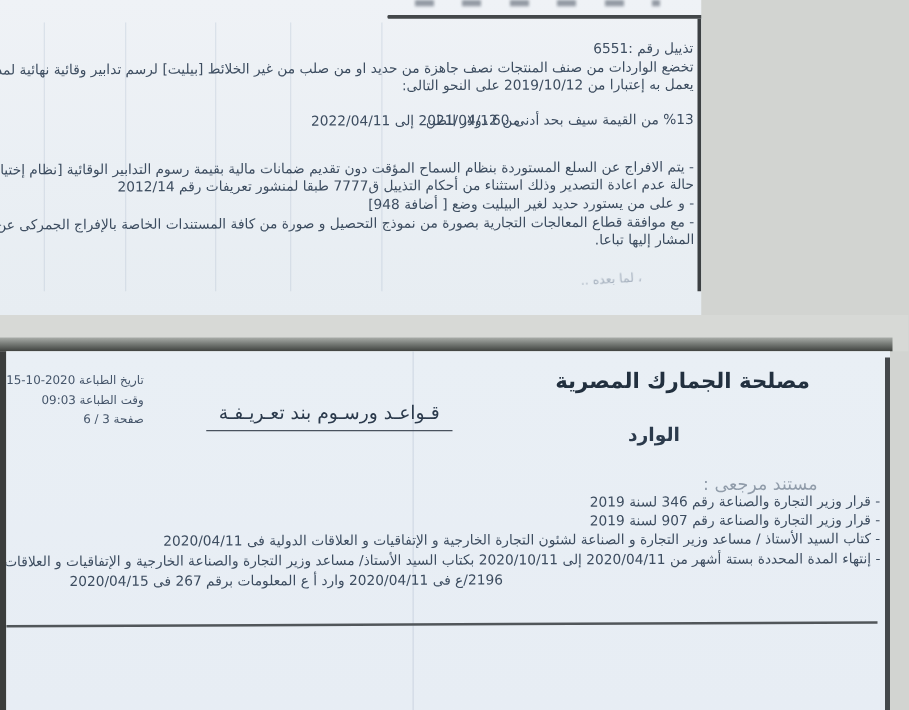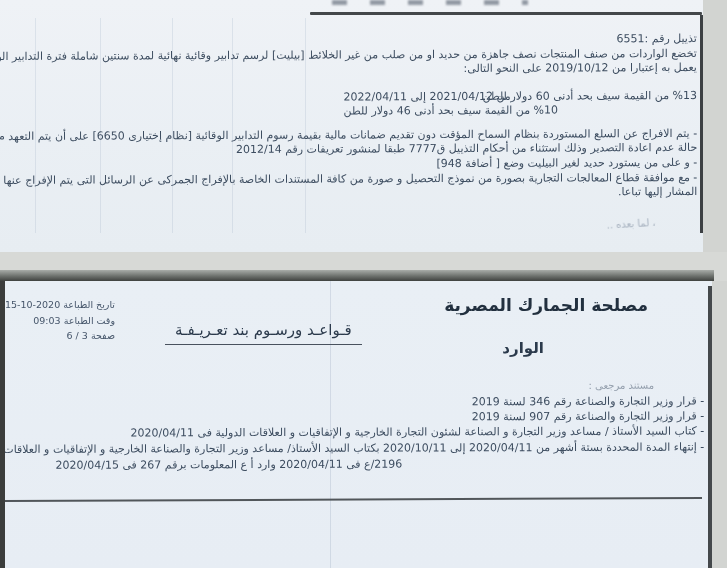--- a/index.html
+++ b/index.html
@@ -5,21 +5,21 @@
   html,body{margin:0;padding:0;}
   body{
     width:727px;height:568px;overflow:hidden;position:relative;
     background:#d2d4d1;
     font-family:"DejaVu Sans",sans-serif;
     -webkit-font-smoothing:antialiased;
   }
   .page{position:absolute;overflow:hidden;}
   
   #page1{
-    left:0;top:0;width:703px;height:252px;
+    left:0;top:0;width:561px;height:252px;
     background:linear-gradient(180deg,#eff2f6 0%,#eaeff4 55%,#e7edf2 100%);
   }
   #page1 .tilt{position:absolute;inset:0;transform:rotate(-0.25deg);transform-origin:65% 40%;}
   .ln{
     position:absolute;right:6px;white-space:nowrap;direction:rtl;
     font-size:11px;color:#3d4d60;letter-spacing:0;
   }
   .topline{position:absolute;left:310px;top:12px;width:392px;height:3px;background:#43474a;border-radius:1px;}
   .right-edge1{position:absolute;right:0;top:15px;width:3px;height:218px;background:#3c4043;}
   .crop-artifact{
@@ -59,21 +59,21 @@
     position:absolute;left:160px;top:40px;direction:rtl;white-space:nowrap;
     font-size:15px;font-weight:normal;color:#2b3a4c;letter-spacing:1px;
     padding:0 10px 5px 10px;border-bottom:1.6px solid #49525e;
   }
   .printinfo{
     position:absolute;left:-32px;top:16px;width:142px;direction:rtl;
     font-size:9.5px;color:#45556a;line-height:15.5px;text-align:right;white-space:nowrap;
   }
   .ref-label{
     position:absolute;right:58px;top:99px;direction:rtl;white-space:nowrap;
-    font-size:10px;color:#4a5a6e;opacity:.55;
+    font-size:14px;color:#4a5a6e;opacity:.55;
   }
   .item{
     position:absolute;right:8px;white-space:nowrap;direction:rtl;
     font-size:11px;color:#3d4d60;
   }
   .item.wrap2{right:310px;}
   .bottom-rule{
     position:absolute;left:0;top:216px;width:697px;height:2px;background:#51565a;
     transform:rotate(-0.25deg);transform-origin:right center;
   }
@@ -96,21 +96,20 @@
   <div class="tilt">
     <div class="ln" style="top:33px">تذييل رقم :6551</div>
     <div class="ln" style="top:48px">تخضع الواردات من صنف المنتجات نصف جاهزة من حديد او من صلب من غير الخلائط [بيليت] لرسم تدابير وقائية نهائية لمدة سنتين شاملة فترة التدابير الوقائية المؤقته و</div>
     <div class="ln" style="top:62px">يعمل به إعتبارا من 2019/10/12 على النحو التالى:</div>
 
     <div class="periods colR">
       <div>%13 من القيمة سيف بحد أدنى 60 دولار للطن</div>
     </div>
     <div class="periods colL">
       <div>من 2021/04/12 إلى 2022/04/11</div>
-      <div>%10 من القيمة سيف بحد أدنى 46 دولار للطن</div>
     </div>
 
     <div class="ln" style="top:128px">- يتم الافراج عن السلع المستوردة بنظام السماح المؤقت دون تقديم ضمانات مالية بقيمة رسوم التدابير الوقائية [نظام إختيارى 6650] على أن يتم التعهد م 6850 بسدادها فى</div>
     <div class="ln" style="top:142px">حالة عدم اعادة التصدير وذلك استثناء من أحكام التذييل ق7777 طبقا لمنشور تعريفات رقم 2012/14</div>
     <div class="ln" style="top:157px">- و على من يستورد حديد لغير البيليت وضع [ أضافة 948]</div>
     <div class="ln" style="top:172px">- مع موافقة قطاع المعالجات التجارية بصورة من نموذج التحصيل و صورة من كافة المستندات الخاصة بالإفراج الجمركى عن الرسائل التى يتم الإفراج عنها من الإصناف</div>
     <div class="ln" style="top:186px">المشار إليها تباعا.</div>
 
     <div class="handnote">، لما بعده ..</div>
   </div>

